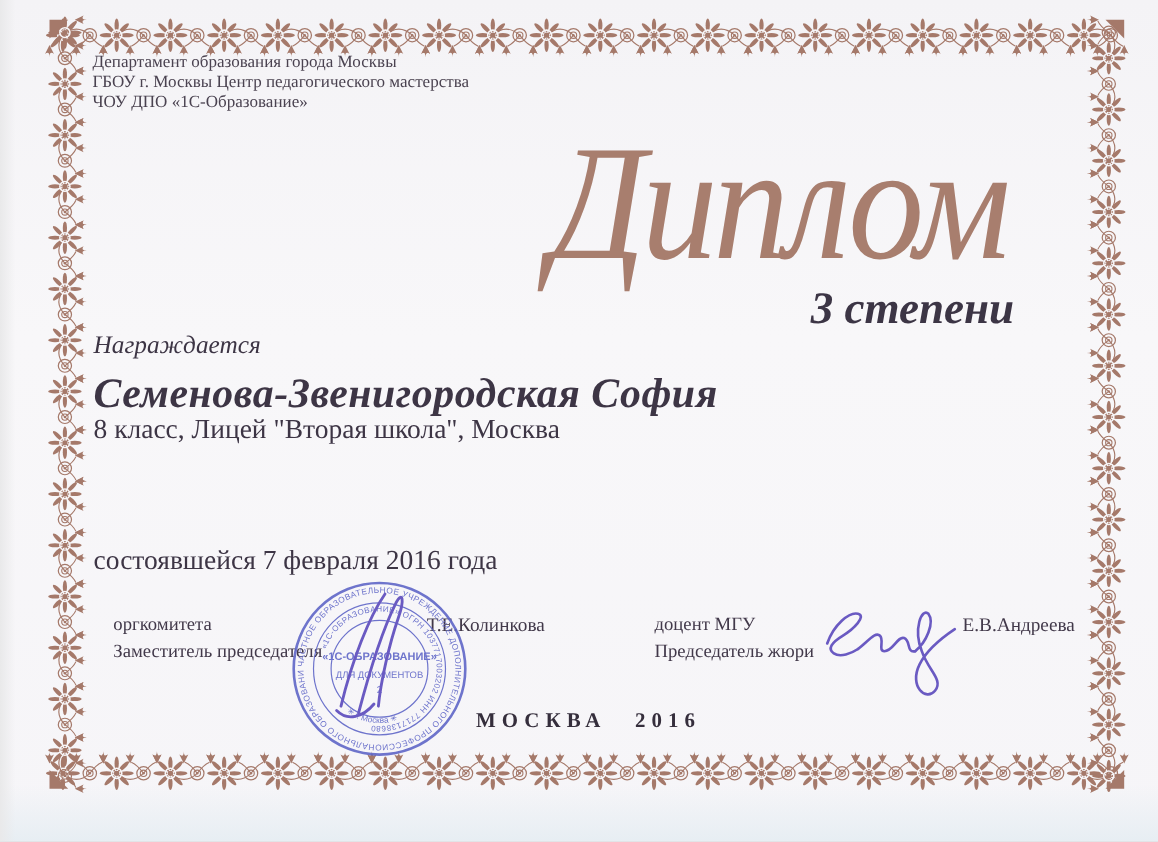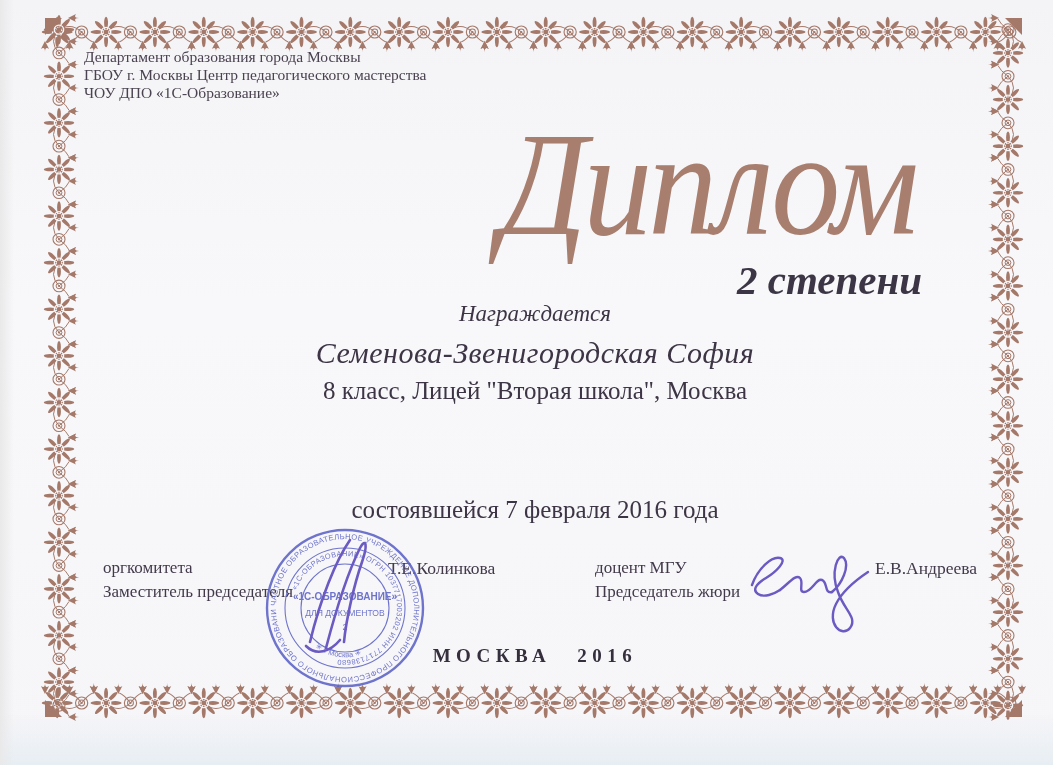--- a/index.html
+++ b/index.html
@@ -29,23 +29,23 @@
     color:#a87e6e;
     transform:scaleY(1.08);transform-origin:center top;
     white-space:nowrap;
   }
   .degree{
     right:131px;top:256px;
     font-size:41px;font-style:italic;font-weight:bold;
     color:#3c3545;white-space:nowrap;
   }
 
-  .center-col{left:85px;top:0;width:900px;text-align:center;}
+  .center-col{left:85px;top:0;width:900px;text-align:left;}
   .intro{top:301px;font-size:23px;font-style:italic;}
-  .recipient{top:336px;font-size:30px;font-weight:normal;font-style:italic;letter-spacing:.5px;}
+  .recipient{top:336px;font-size:38px;font-weight:bold;font-style:italic;letter-spacing:.5px;}
   .recipient-details{top:377px;font-size:25px;}
   .result{top:422px;font-size:27px;font-weight:bold;font-style:italic;}
   .event-line1{top:466px;font-size:25px;}
   .event-line2{top:496px;font-size:25px;}
 
   .sig-label{font-size:17px;line-height:24px;color:#42394a;}
   .sig-name{font-size:17.5px;color:#42394a;white-space:nowrap;}
 
   .footer-city{left:85px;top:645px;width:900px;text-align:center;
     font-size:19px;font-weight:bold;letter-spacing:5.5px;color:#352e3c;}
@@ -179,21 +179,21 @@
     </g>
   </svg>
 
   <div class="abs org-block">
     <div>Департамент образования города Москвы</div>
     <div>ГБОУ г. Москвы Центр педагогического мастерства</div>
     <div>ЧОУ ДПО «1С-Образование»</div>
   </div>
 
   <div class="abs diploma-title">Диплом</div>
-  <div class="abs degree">2 степени</div>
+  <div class="abs degree">3 степени</div>
 
   <div class="abs center-col intro">Награждается</div>
   <div class="abs center-col recipient">Семенова-Звенигородская София</div>
   <div class="abs center-col recipient-details">8 класс, Лицей "Вторая школа", Москва</div>
   <div class="abs center-col event-line2">состоявшейся 7 февраля 2016 года</div>
 
   <div class="abs sig-label" style="left:103px;top:556px;">
     <div>оргкомитета</div>
     <div>Заместитель председателя</div>
   </div>

